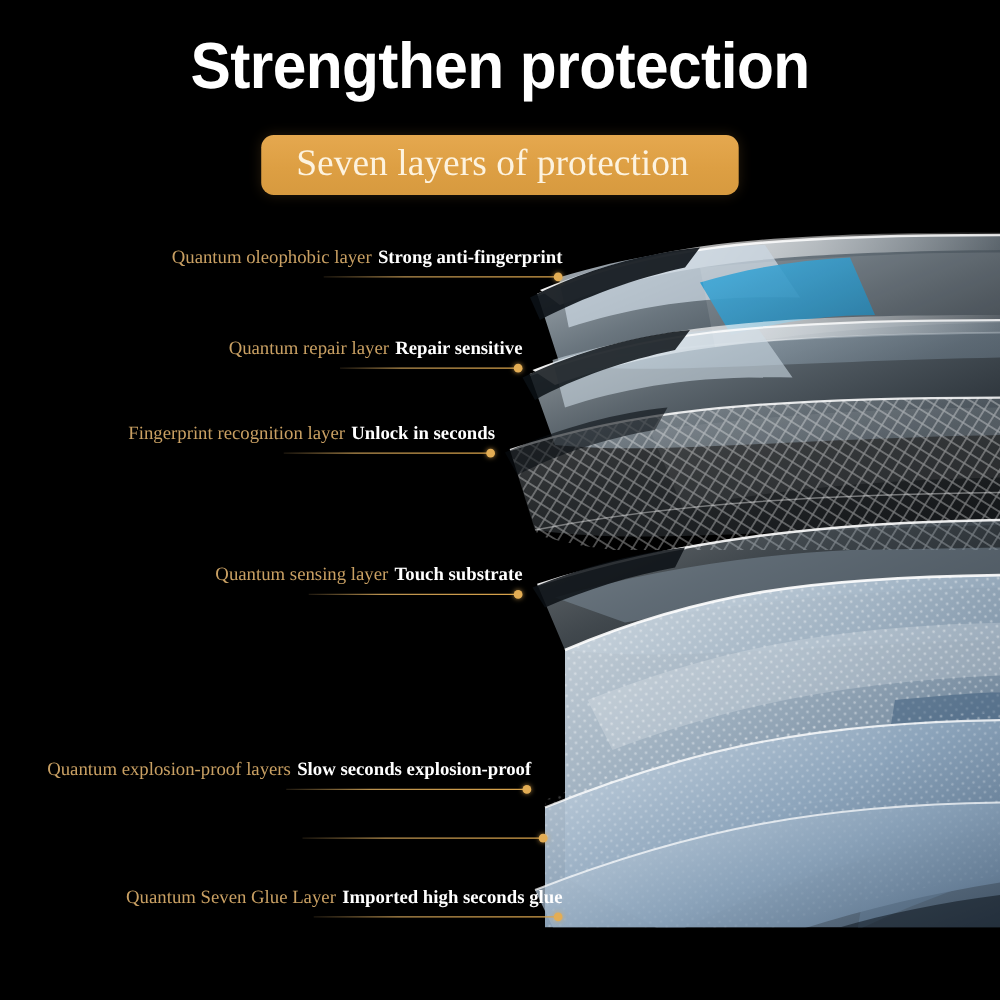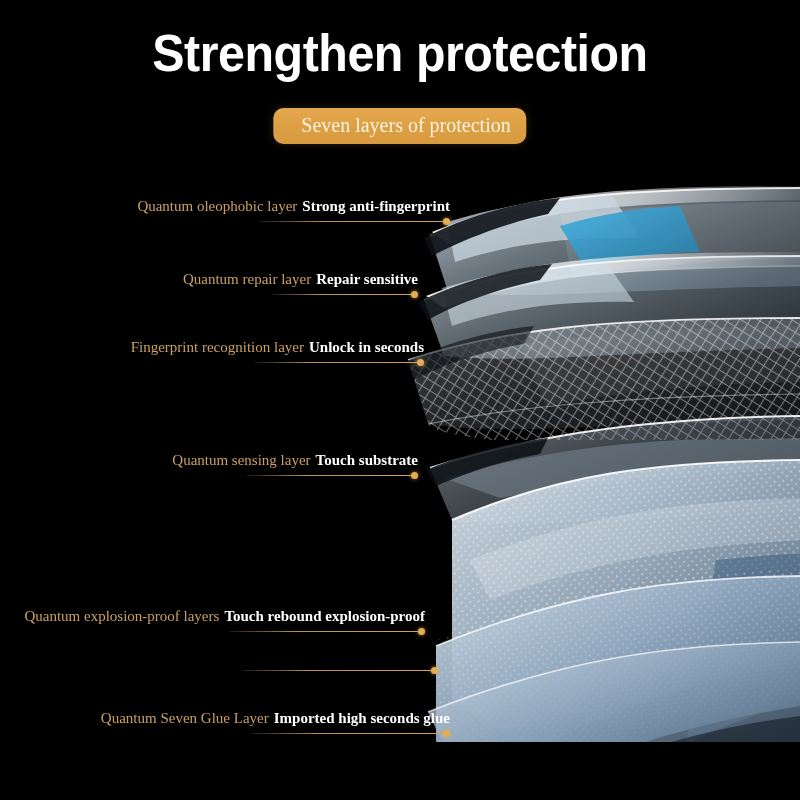--- a/index.html
+++ b/index.html
@@ -34,24 +34,24 @@
     line-height: 1.06;
     white-space: nowrap;
   }
   #subtitle-pill {
     position: absolute;
     top: 108px;
     left: 50%;
     transform: translateX(-50%);
     background: linear-gradient(180deg, #e5a84f 0%, #dd9f43 55%, #d79a3f 100%);
     border-radius: 10px;
-    padding: 5px 16px 7px 28px;
+    padding: 5px 40px 7px 28px;
     color: #fdf3df;
     font-family: "Liberation Serif", serif;
-    font-size: 20px;
+    font-size: 30px;
     line-height: 1.2;
     white-space: nowrap;
     box-shadow: 0 0 10px rgba(224,161,72,0.18);
   }
 
   
   #illustration {
     position: absolute;
     top: 0;
     left: 0;
@@ -265,21 +265,21 @@
   <div class="callout" style="right:382px; top:271px;">
     <span class="callout-text">
       <span class="layer-name">Quantum repair layer</span><span class="layer-desc">Repair sensitive</span>
     </span>
     <span class="callout-rule">
       <span class="line" style="width:140px;"></span>
       <span class="dot"></span>
     </span>
   </div>
 
-  <div class="callout" style="right:376px; top:339px;">
+  <div class="callout" style="right:404px; top:339px;">
     <span class="callout-text">
       <span class="layer-name">Fingerprint recognition layer</span><span class="layer-desc">Unlock in seconds</span>
     </span>
     <span class="callout-rule">
       <span class="line" style="width:163px;"></span>
       <span class="dot"></span>
     </span>
   </div>
 
   <div class="callout" style="right:382px; top:452px;">
@@ -287,21 +287,21 @@
       <span class="layer-name">Quantum sensing layer</span><span class="layer-desc">Touch substrate</span>
     </span>
     <span class="callout-rule">
       <span class="line" style="width:165px;"></span>
       <span class="dot"></span>
     </span>
   </div>
 
   <div class="callout" style="right:375px; top:608px;">
     <span class="callout-text">
-      <span class="layer-name">Quantum explosion-proof layers</span><span class="layer-desc">Touch rebound explosion-proof</span>
+      <span class="layer-name">Quantum explosion-proof layers</span><span class="layer-desc">Slow seconds explosion-proof</span>
     </span>
     <span class="callout-rule">
       <span class="line" style="width:190px;"></span>
       <span class="dot"></span>
     </span>
   </div>
 
   <div class="callout" style="right:362px; top:663px;">
     <span class="callout-rule">
       <span class="line" style="width:190px;"></span>

